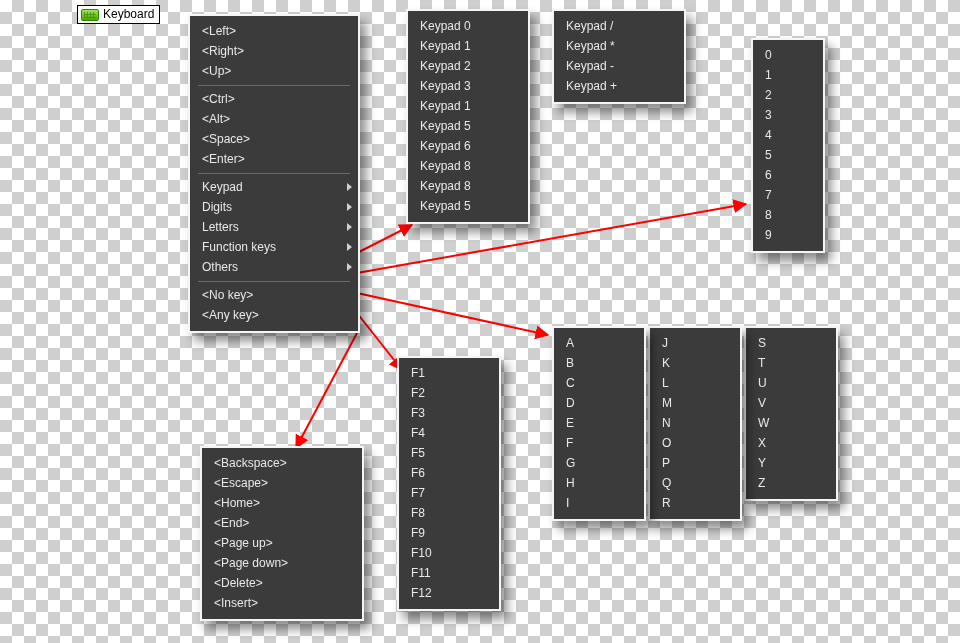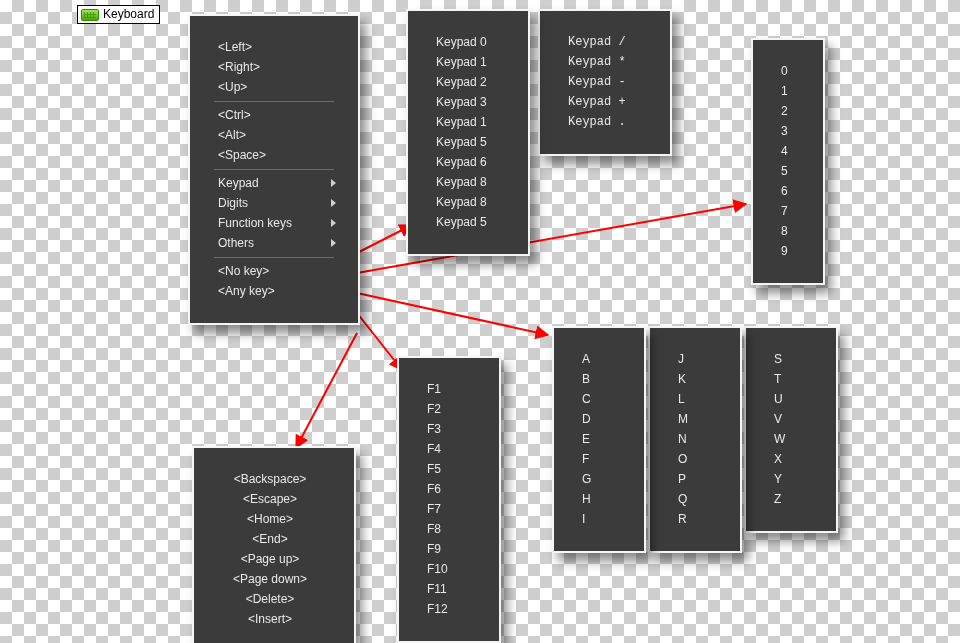--- a/index.html
+++ b/index.html
@@ -65,21 +65,21 @@
   
   .panel {
     position: absolute;
     background: #3b3b3b;
     border: 2px solid #f5f5f5;
     box-shadow: 6px 8px 10px rgba(0,0,0,0.45);
     color: #e8e8e8;
   }
   .panel ul {
     list-style: none;
-    margin: 16px;
+    margin: 0;
     padding: 5px 0 6px 0;
   }
   .panel li {
     padding: 1px 20px 1px 12px;
     line-height: 18px;
     white-space: nowrap;
     position: relative;
   }
   .panel li.sep {
     padding: 0;
@@ -94,23 +94,23 @@
     transform: translateY(-50%);
     width: 0; height: 0;
     border-top: 4px solid transparent;
     border-bottom: 4px solid transparent;
     border-left: 5px solid #cfcfcf;
   }
 
   
   .main-menu   { left: 188px;  top: 14px;  width: 168px; z-index: 5; }
   .keypad-menu { left: 406px;  top: 9px;   width: 120px; z-index: 4; }
-  .keypadops   { left: 538px;  top: 9px;   width: 130px; z-index: 3; font-family: Liberation Mono, monospace; }
+  .keypadops   { left: 552px;  top: 9px;   width: 130px; z-index: 3; }
   .digits-menu { left: 751px;  top: 38px;  width: 70px;  z-index: 4; }
-  .others-menu { left: 192px;  top: 446px; width: 160px; z-index: 4; text-align: center; }
+  .others-menu { left: 200px;  top: 446px; width: 160px; z-index: 4; }
   .fkeys-menu  { left: 397px;  top: 356px; width: 100px; z-index: 4; }
   .letters-1   { left: 552px;  top: 326px; width: 90px;  z-index: 4; }
   .letters-2   { left: 648px;  top: 326px; width: 90px;  z-index: 3; }
   .letters-3   { left: 744px;  top: 326px; width: 90px;  z-index: 2; }
 
   
   svg.arrows {
     position: absolute;
     left: 0; top: 0;
     width: 960px; height: 643px;
@@ -129,23 +129,25 @@
 
 <div class="panel main-menu">
   <ul>
     <li><span>&lt;Left&gt;</span></li>
     <li><span>&lt;Right&gt;</span></li>
     <li><span>&lt;Up&gt;</span></li>
     <li class="sep"></li>
     <li><span>&lt;Ctrl&gt;</span></li>
     <li><span>&lt;Alt&gt;</span></li>
     <li><span>&lt;Space&gt;</span></li>
+    <li><span>&lt;Enter&gt;</span></li>
     <li class="sep"></li>
     <li><span>Keypad</span><span class="arrow"></span></li>
     <li><span>Digits</span><span class="arrow"></span></li>
+    <li><span>Letters</span><span class="arrow"></span></li>
     <li><span>Function keys</span><span class="arrow"></span></li>
     <li><span>Others</span><span class="arrow"></span></li>
     <li class="sep"></li>
     <li><span>&lt;No key&gt;</span></li>
     <li><span>&lt;Any key&gt;</span></li>
   </ul>
 </div>
 
 <div class="panel keypad-menu">
   <ul>
@@ -161,21 +163,20 @@
     <li><span>Keypad 5</span></li>
   </ul>
 </div>
 
 <div class="panel keypadops">
   <ul>
     <li><span>Keypad /</span></li>
     <li><span>Keypad *</span></li>
     <li><span>Keypad -</span></li>
     <li><span>Keypad +</span></li>
-    <li><span>Keypad .</span></li>
   </ul>
 </div>
 
 <div class="panel digits-menu">
   <ul>
     <li><span>0</span></li>
     <li><span>1</span></li>
     <li><span>2</span></li>
     <li><span>3</span></li>
     <li><span>4</span></li>

